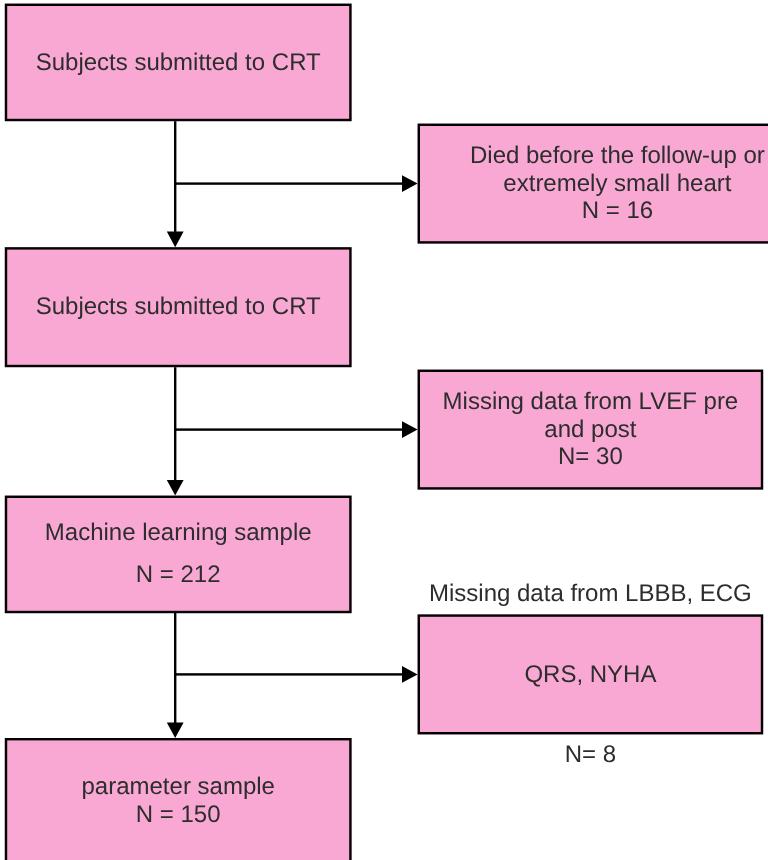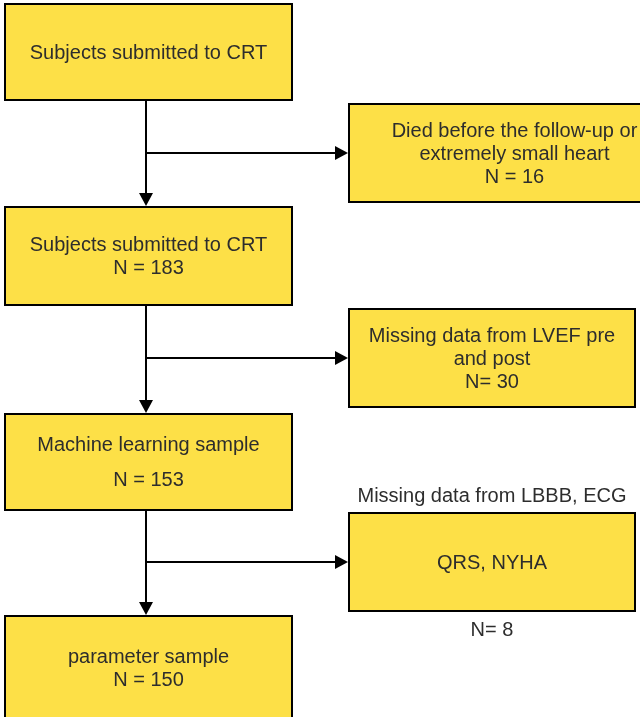--- a/index.html
+++ b/index.html
@@ -12,21 +12,21 @@
     width: 640px;
     height: 717px;
     background: #ffffff;
     overflow: hidden;
     font-family: "Liberation Sans", sans-serif;
   }
   .box {
     position: absolute;
     box-sizing: border-box;
     border: 2px solid #000000;
-    background: #fde047;
+    background: #f9a8d4;
     display: flex;
     flex-direction: column;
     justify-content: center;
     align-items: center;
     text-align: center;
     font-size: 20px;
     line-height: 23px;
     color: #2d2d2d;
   }
   .box .tline { width: 100%; white-space: nowrap; }
@@ -76,26 +76,25 @@
 <body>
 
 <div class="stage">
 
   <div class="box b-l1">
     <div class="tline">Subjects submitted to CRT</div>
   </div>
 
   <div class="box b-l2">
     <div class="tline">Subjects submitted to CRT</div>
-    <div class="tline">N = 183</div>
   </div>
 
   <div class="box b-l3">
     <div class="tline">Machine learning sample</div>
-    <div class="tline">N = 153</div>
+    <div class="tline">N = 212</div>
   </div>
 
   <div class="box b-l4">
     <div class="tline">parameter sample</div>
     <div class="tline">N = 150</div>
   </div>
 
   <div class="box b-r1">
     <div class="tline">Died before the follow-up or</div>
     <div class="tline">extremely small heart</div>

